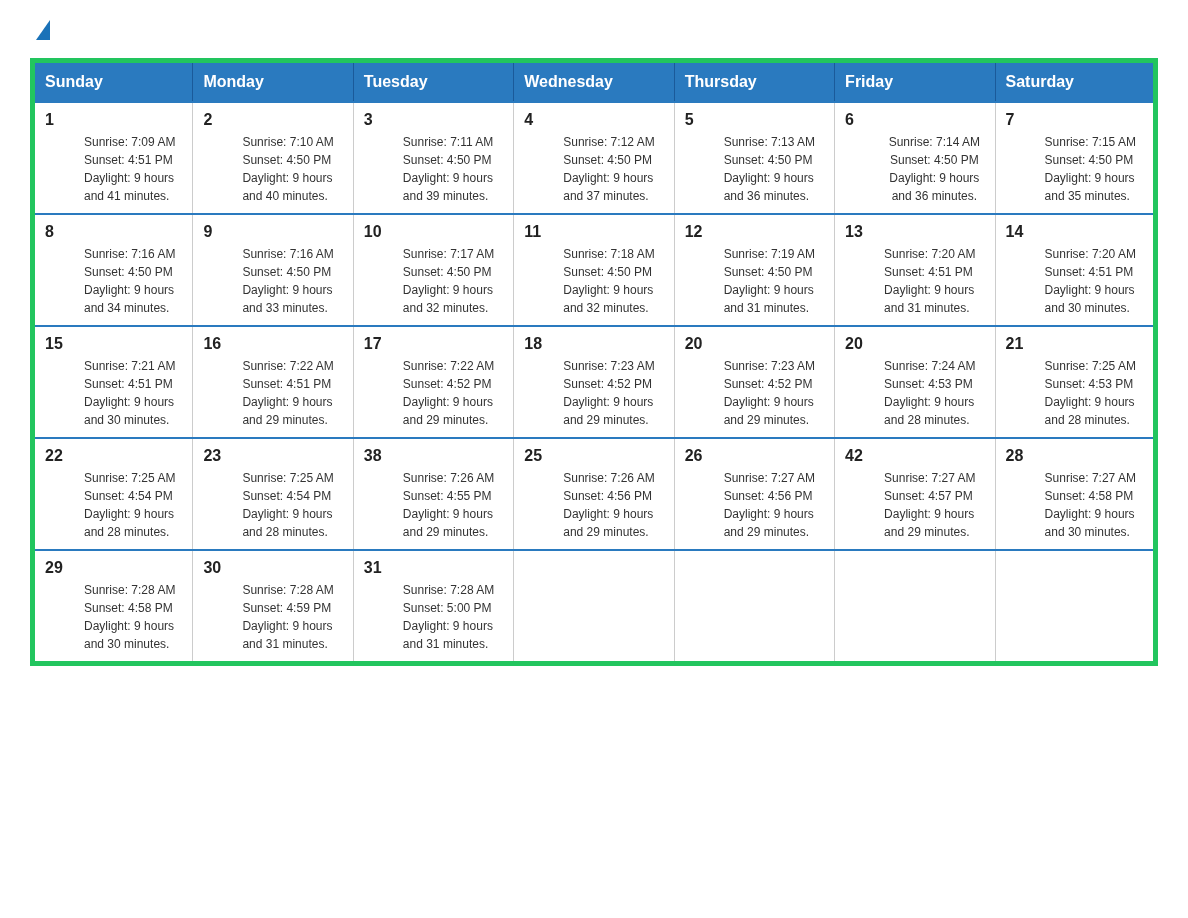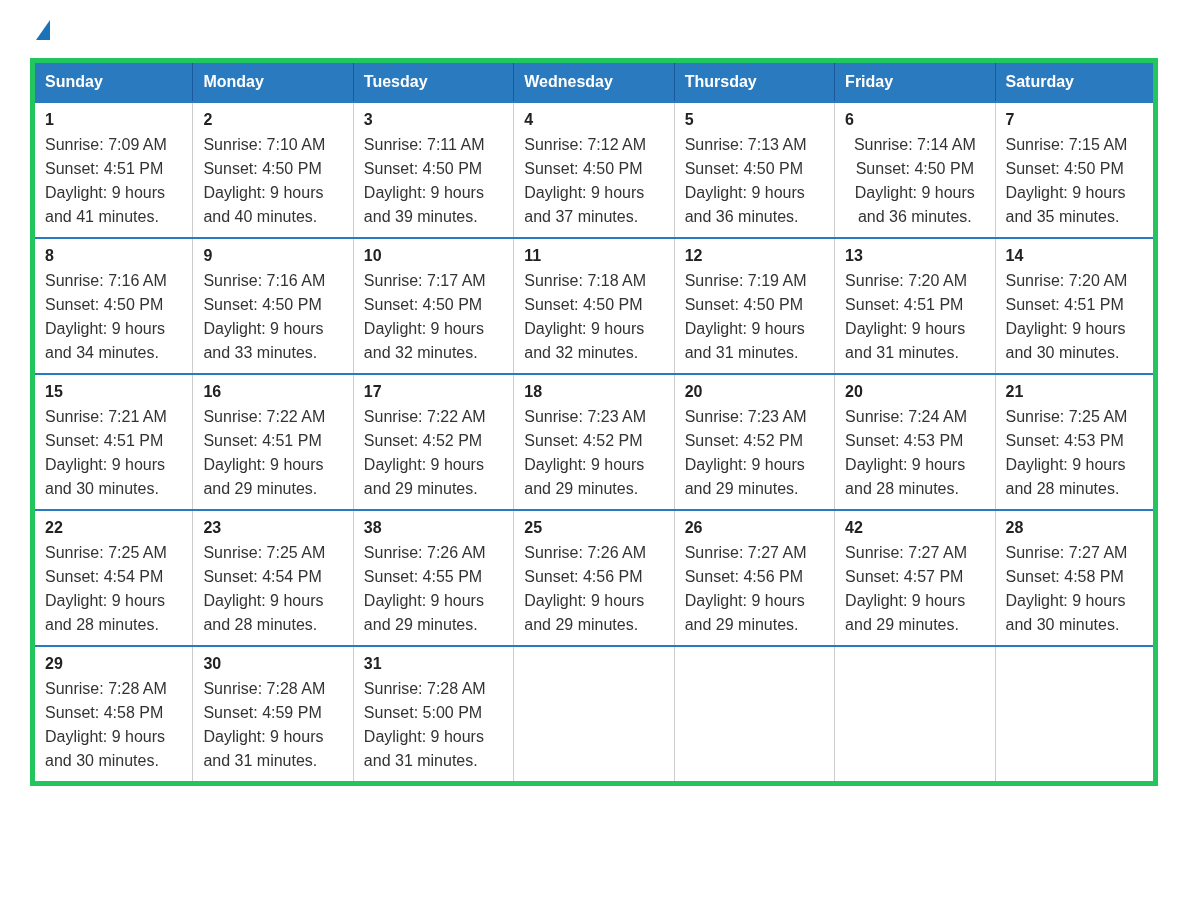--- a/index.html
+++ b/index.html
@@ -85,23 +85,24 @@
       border-top: 2px solid #2a7abf;
     }
     .day-number {
       font-size: 16px;
       font-weight: bold;
       color: #222;
       display: block;
       margin-bottom: 4px;
     }
     .day-info {
-      font-size: 16px;
+      font-size: 12px;
       line-height: 1.5;
       color: #333;
+      margin-left: 39px;
     }
     .empty-cell {
       background: #fff;
     }
     .logo-row {
       display: flex;
       align-items: center;
       gap: 2px;
     }
   </style>

